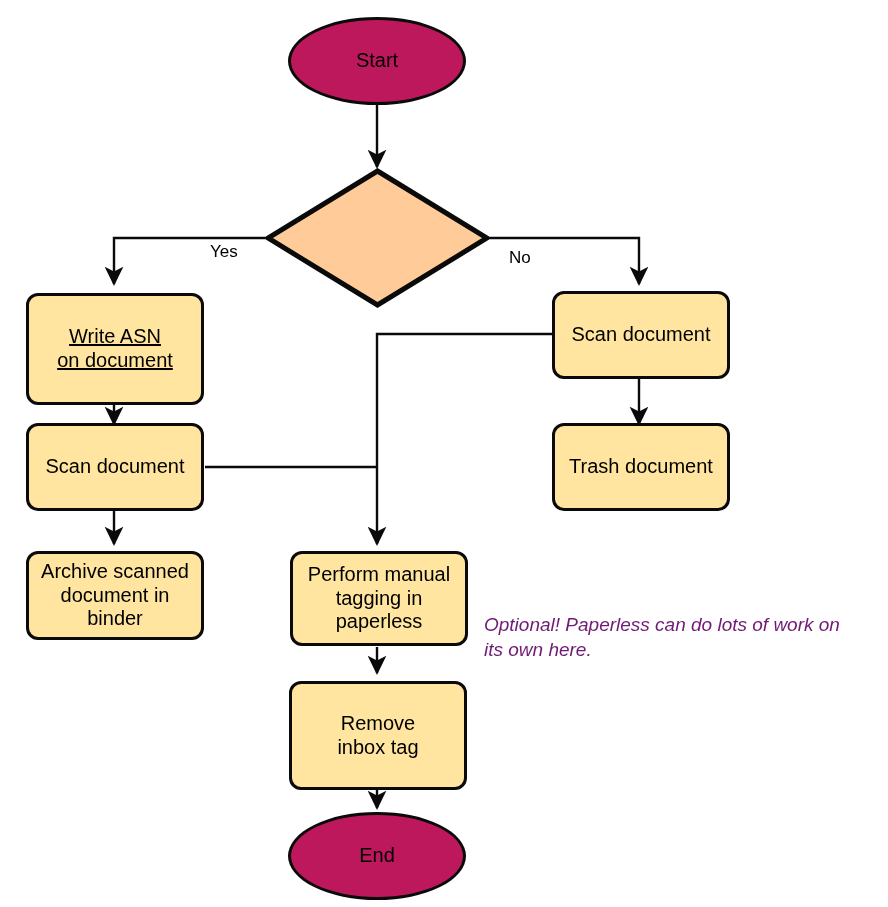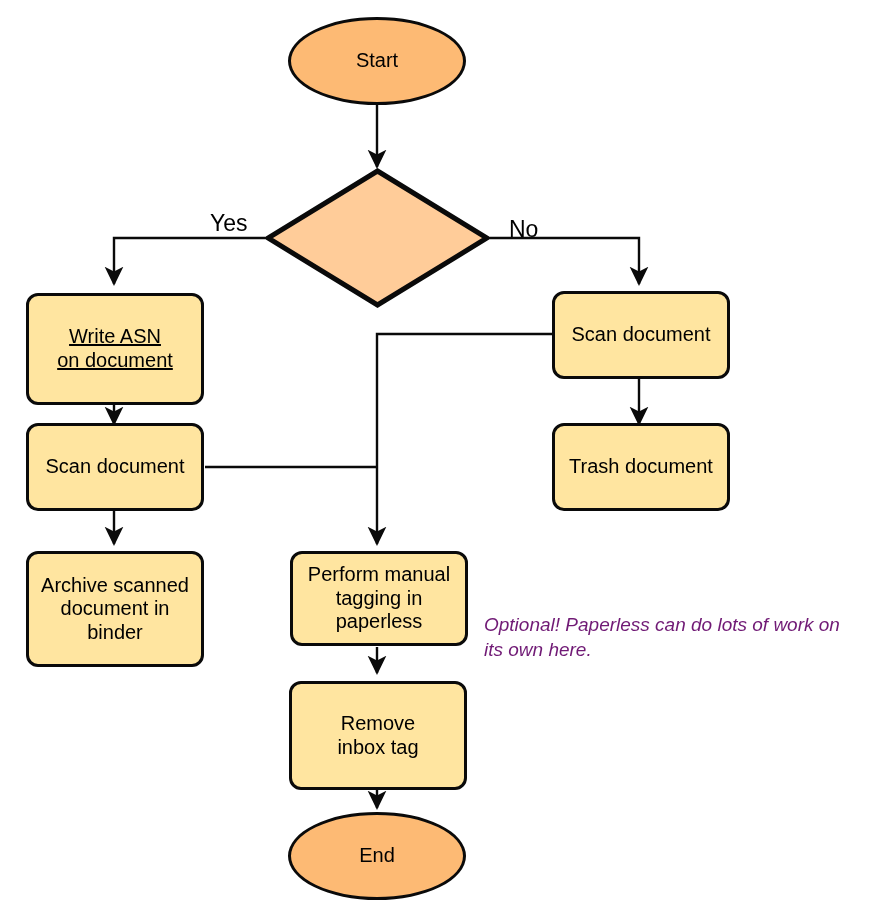--- a/index.html
+++ b/index.html
@@ -33,21 +33,21 @@
     color: #000000;
     line-height: 1.18;
   }
   .node-label {
     white-space: pre-line;
     display: block;
     width: 100%;
   }
   
   .terminator {
-    background: #fdba74;
+    background: #be185d;
     border: 3px solid #0a0a0a;
     border-radius: 50%;
     font-size: 20px;
     justify-content: center;
   }
   
   .process {
     background: #ffe5a0;
     border: 3px solid #0a0a0a;
     border-radius: 12px;
@@ -68,24 +68,25 @@
     height: 100%;
     z-index: 0;
   }
   .decision .node-label {
     position: relative;
     z-index: 1;
   }
   
   .edge-label {
     position: absolute;
-    font-size: 23px;
+    font-size: 17px;
     color: #000000;
     background: transparent;
     white-space: nowrap;
+    margin-top: 32px;
   }
   
   .annotation {
     position: absolute;
     font-size: 19px;
     font-style: italic;
     color: #701a75;
     line-height: 1.28;
     white-space: pre-line;
   }
@@ -144,21 +145,21 @@
 
 <div class="node process" style="left:26px; top:293px; width:178px; height:112px;text-decoration:underline;">
   <span class="node-label">Write ASN
 on document</span>
 </div>
 
 <div class="node process" style="left:26px; top:423px; width:178px; height:88px;">
   <span class="node-label">Scan document</span>
 </div>
 
-<div class="node process" style="left:26px; top:551px; width:178px; height:116px;align-items:center;">
+<div class="node process" style="left:26px; top:551px; width:178px; height:89px;align-items:center;">
   <span class="node-label">Archive scanned
 document in
 binder</span>
 </div>
 
 <div class="node process" style="left:552px; top:291px; width:178px; height:88px;">
   <span class="node-label">Scan document</span>
 </div>
 
 <div class="node process" style="left:552px; top:423px; width:178px; height:88px;align-items:center;">

